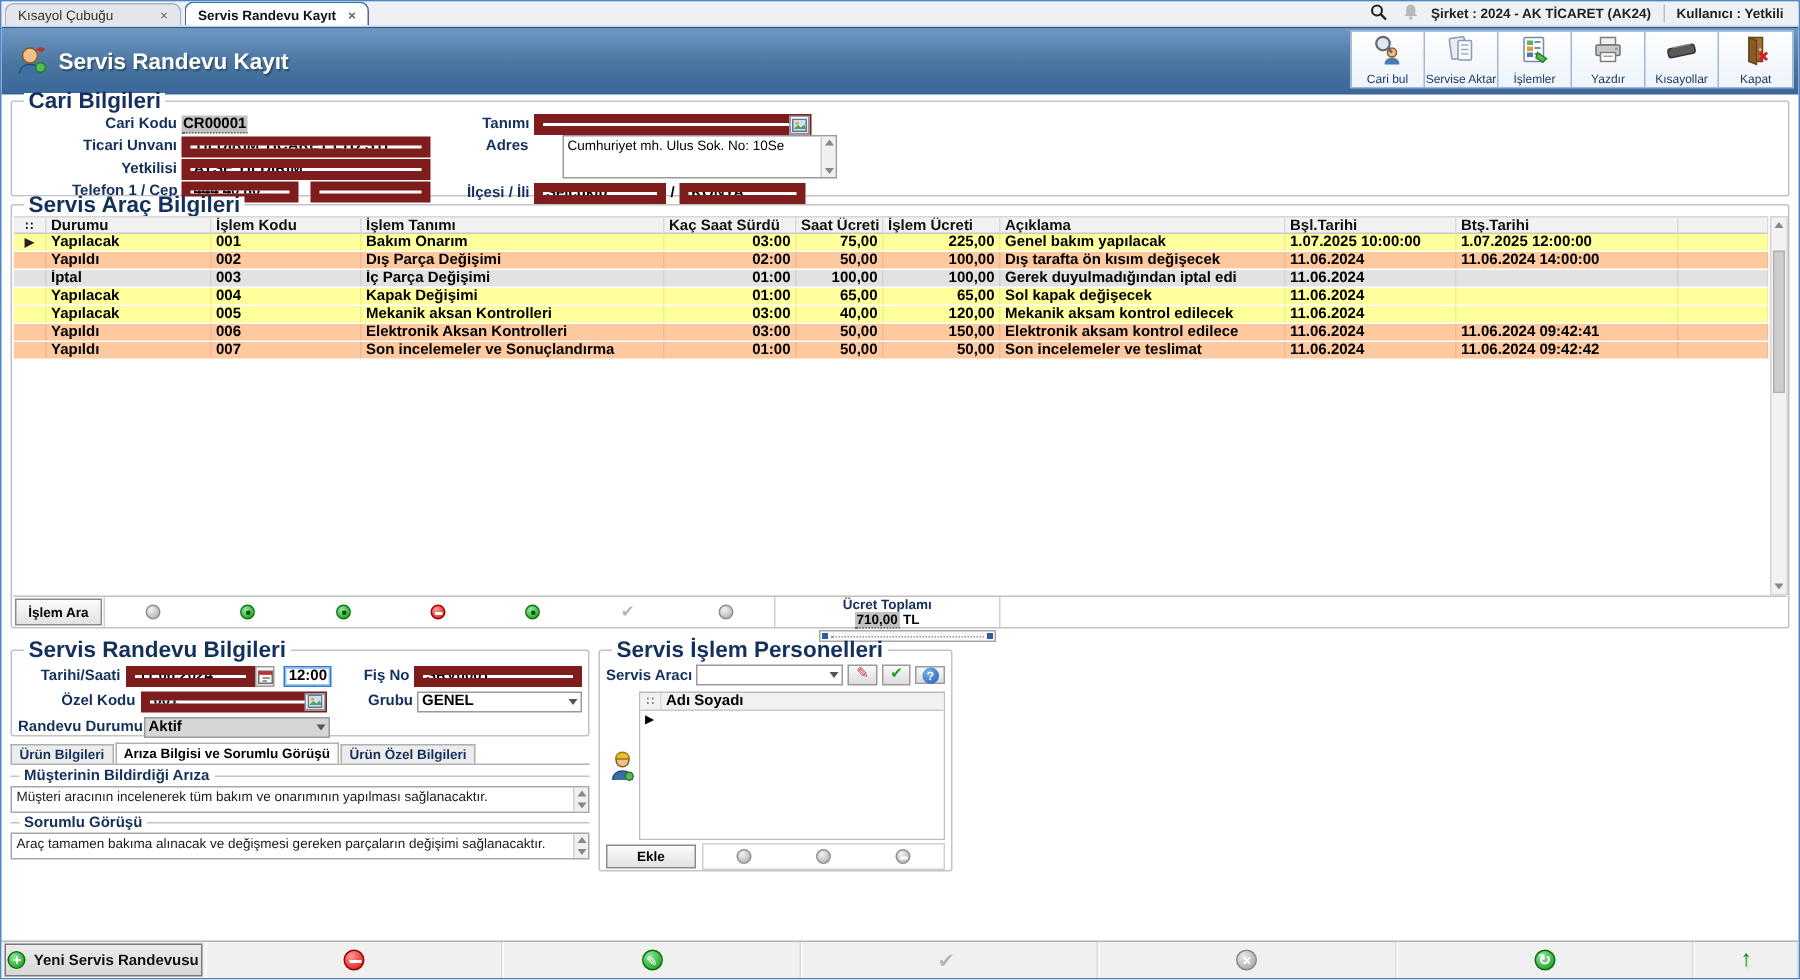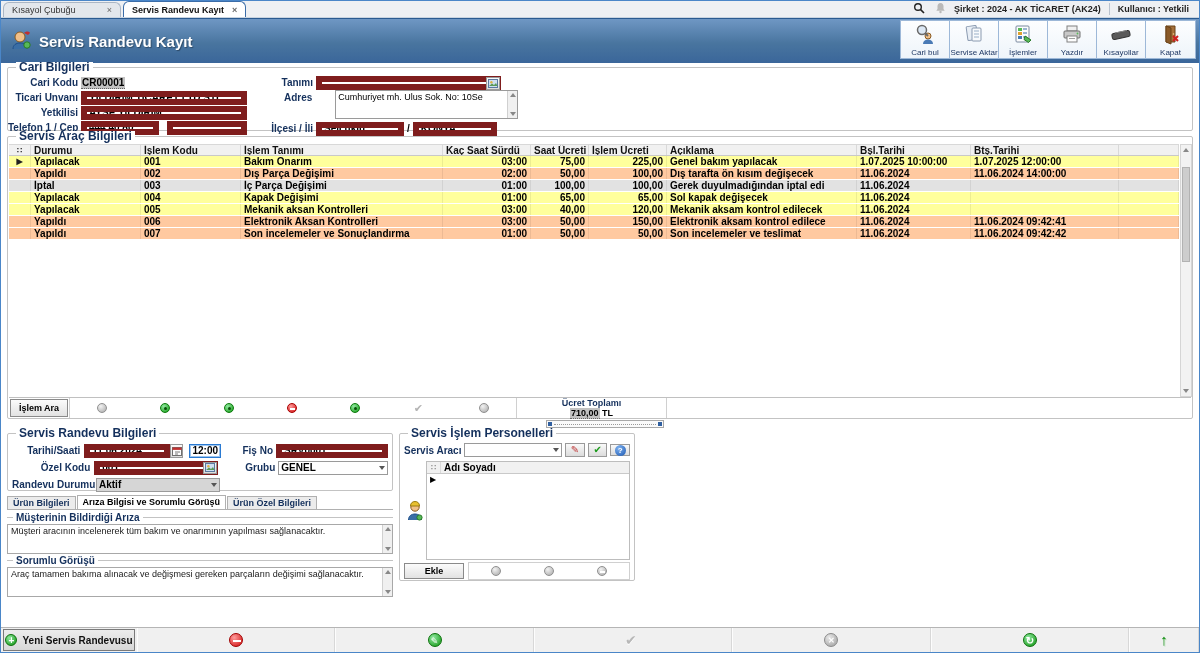--- a/index.html
+++ b/index.html
@@ -32,31 +32,31 @@
   .tbtn:last-child { border-right:none; }
   .tbtn .lab { font-size:8px; color:#1f3864; white-space:nowrap; }
   .tbtn svg { margin-bottom:1px; }
 
   
   #pagetabrow { height:13px; background:#f4f4f4; border-bottom:1px solid #d5d5d5; display:flex; align-items:flex-end; padding-left:4px; flex:0 0 auto; }
   #pagetab { background:#fff; border:1px solid #bdbdbd; border-bottom:none; padding:0 6px; height:13px; line-height:12px; font-weight:bold; color:#14305c; font-size:9px; }
 
   
   .gb { position:relative; border:1px solid #c3c3c3; border-radius:2px; background:#fff; }
-  .gb>.lg { position:absolute; top:-6px; left:8px; background:#fff; padding:0 3px; font-weight:bold; color:#14305c; font-size:12px; line-height:11px; white-space:nowrap; }
+  .gb>.lg { position:absolute; top:-6px; left:8px; background:#fff; padding:0 3px; font-weight:bold; color:#14305c; font-size:15px; line-height:11px; white-space:nowrap; }
   .lbl { font-weight:bold; color:#14305c; white-space:nowrap; }
   .inp { border:6px solid #7f1d1d; background:#fff; font-weight:bold; font-size:10px; height:14px; padding:0 2px; font-family:inherit; color:#000; }
   .sel { border:1px solid #9a9a9a; background:#fff; height:14px; display:flex; align-items:center; padding:0 2px; font-weight:bold; position:relative;justify-content:center; }
   .sel .chev { margin-left:auto; width:0; height:0; border-left:3px solid transparent; border-right:3px solid transparent; border-top:4px solid #555; }
   .miniBtn { width:15px; height:14px; border:1px solid #9a9a9a; background:linear-gradient(#fafafa,#dcdcdc); display:flex; align-items:center; justify-content:center; }
 
   
   #cari-gb { margin:4px 6px 0 6px; height:64px; padding-top:7px; flex:0 0 auto; }
   .frow { display:flex; align-items:center; height:15px; margin-bottom:0px; }
-  #cari-cols { display:flex; }
+  #cari-cols { display:flex;margin-left:40px; }
   #cari-left { width:250px; }
   #cari-left .lbl { width:70px; text-align:right; margin-right:3px; }
   #cari-right { width:260px; }
   #cari-right .lbl { width:55px; text-align:right; margin-right:3px; }
   .selval { background:#c2c2c2; font-weight:bold; padding:0 1px; border-bottom:1px dotted #666; }
   .adres { border:1px solid #9a9a9a; height:29px; width:185px; position:relative; font-size:9px; padding:1px 12px 1px 2px; overflow:hidden; }
   .scrl { position:absolute; right:0; top:0; bottom:0; width:10px; background:#f0f0f0; border-left:1px solid #d0d0d0; display:flex; flex-direction:column; justify-content:space-between; align-items:center; padding:2px 0; }
   .tri-up { width:0; height:0; border-left:3px solid transparent; border-right:3px solid transparent; border-bottom:4px solid #888; }
   .tri-dn { width:0; height:0; border-left:3px solid transparent; border-right:3px solid transparent; border-top:4px solid #888; }
 
@@ -99,21 +99,21 @@
   #randevu-gb .frow { height:17px; }
   .llab { width:80px; text-align:right; margin-right:4px; }
   .rlab { width:44px; text-align:right; margin-right:3px; margin-left:14px; }
   .focusfld { border:1px solid #2a7ad2 !important; box-shadow:inset 0 0 0 1px #9cc4ee; }
   #stabs { display:flex; align-items:flex-end; height:14px; margin-top:4px; flex:0 0 auto; }
   .stab { border:1px solid #b0b0b0; border-bottom:none; background:#ececec; padding:0 5px; height:13px; line-height:13px; font-weight:bold; color:#14305c; font-size:9px; margin-right:1px; white-space:nowrap; }
   .stab.active { background:#fff; height:14px; color:#000; }
   #tabpage { border-top:1px solid #b0b0b0; flex:1; padding:7px 0 0 0; display:flex; flex-direction:column; }
   .txtgb { position:relative; border-top:1px solid #c3c3c3; margin-bottom:6px; padding-top:6px; }
   .txtgb>.lg2 { position:absolute; top:-6px; left:6px; background:#fff; padding:0 3px; font-weight:bold; color:#14305c; font-size:10px; }
-  .tarea { border:1px solid #a8a8a8; height:30px; position:relative; font-size:9px; font-weight:normal; color:#1a1a1a; padding:1px 12px 1px 3px; overflow:hidden; }
+  .tarea { border:1px solid #a8a8a8; height:18px; position:relative; font-size:9px; font-weight:normal; color:#1a1a1a; padding:1px 12px 1px 3px; overflow:hidden; }
 
   
   #personel-gb { width:236px; margin-left:6px; height:148px; padding:8px 4px 0 4px; display:flex; flex-direction:column; }
   #sarac-row { display:flex; align-items:center; height:16px; flex:0 0 auto; }
   #sarac-row .lbl { width:58px; text-align:right; margin-right:3px; }
   #personel-mid { flex:1; display:flex; margin-top:3px; }
   #mech { width:22px; display:flex; align-items:center; justify-content:center; }
   #pgrid { flex:1; border:1px solid #bdbdbd; display:flex; flex-direction:column; }
   #pgrid-head { height:12px; background:#f1f1f1; border-bottom:1px solid #c9c9c9; display:flex; font-weight:bold; }
   #pgrid-head .hg { width:14px; text-align:center; color:#888; font-size:8px; line-height:12px; border-right:1px solid #d9d9d9; }

